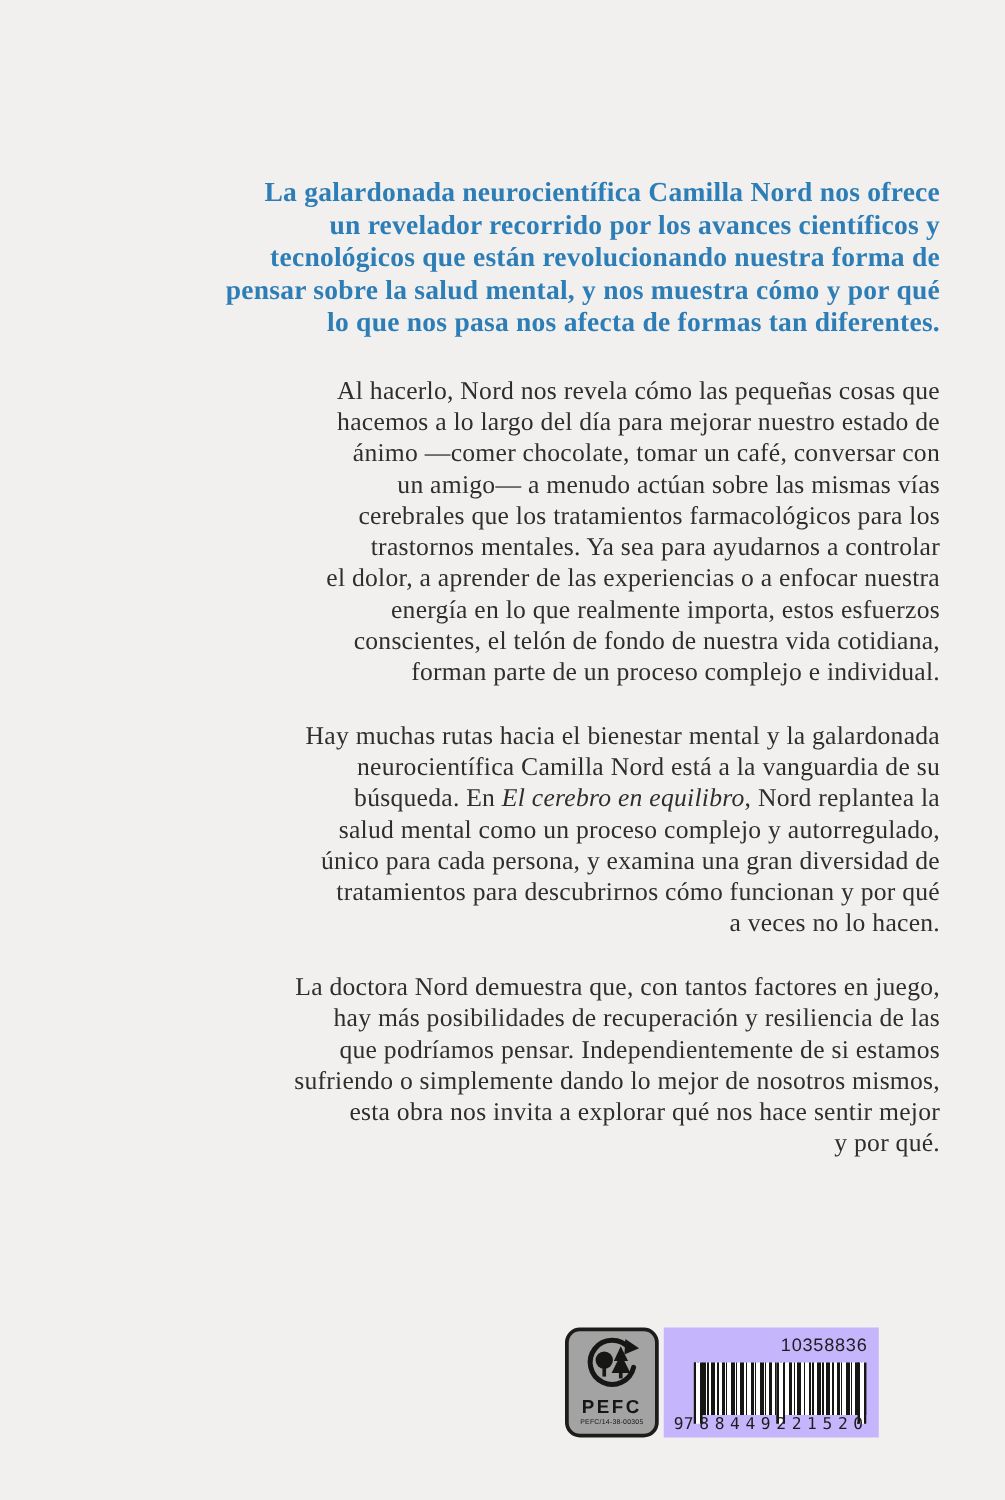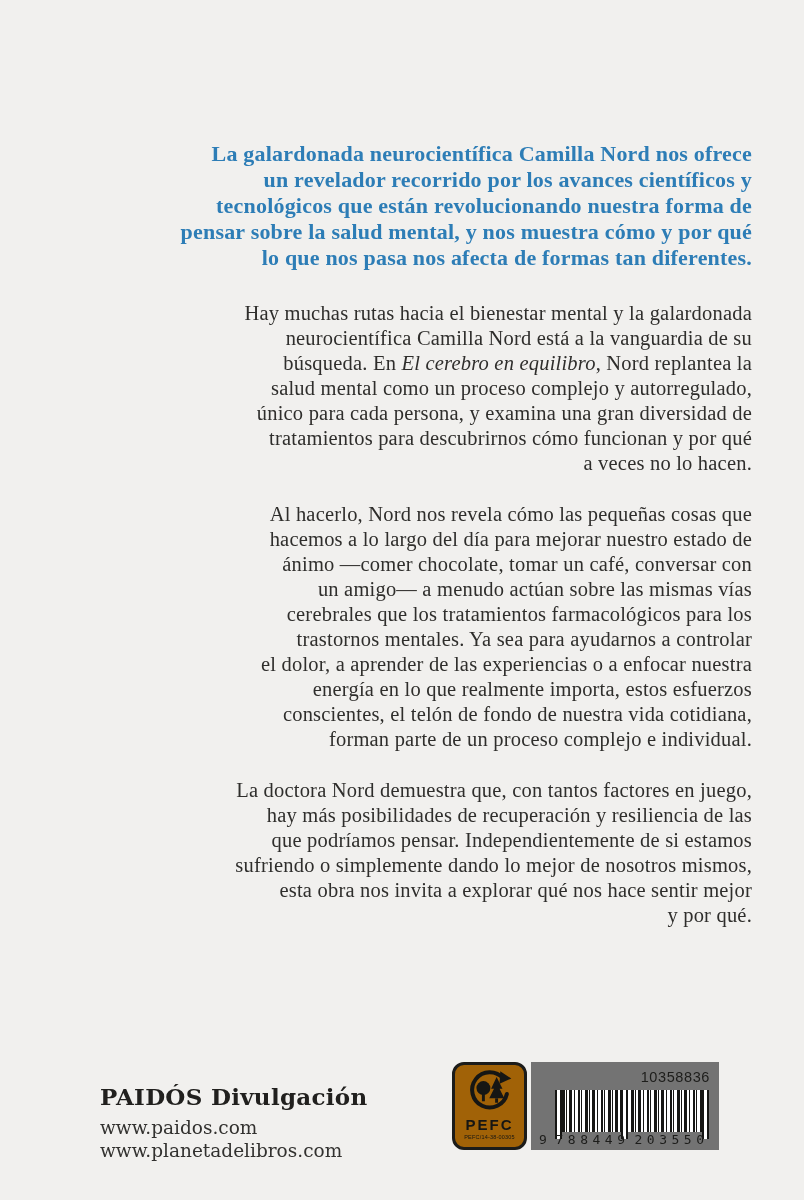--- a/index.html
+++ b/index.html
@@ -61,21 +61,21 @@
     color: #32312f;
   }
 
   
   .pefc-badge {
     position: absolute;
     left: 452px;
     top: 1062px;
     width: 75px;
     height: 88px;
-    background: #a16207;
+    background: #a3a3a3;
     border: 3px solid #1c1c1a;
     border-radius: 12px;
     text-align: center;
     padding-top: 4px;
   }
   .pefc-label {
     font-family: "Liberation Sans", sans-serif;
     font-weight: 700;
     font-size: 15px;
     letter-spacing: 2px;
@@ -88,23 +88,23 @@
     letter-spacing: 0.2px;
     color: #161614;
     margin-top: 2px;
   }
 
   
   .barcode-box {
     position: absolute;
     left: 531px;
     top: 1062px;
-    width: 188px;
+    width: 172px;
     height: 88px;
-    background: #737373;
+    background: #c4b5fd;
     padding-left: 41px;
   }
   .bc-number {
     position: absolute;
     top: 7px;
     right: 9px;
     font-family: "Liberation Sans", sans-serif;
     font-size: 14.5px;
     letter-spacing: 0.6px;
     color: #1d1d1b;
@@ -151,50 +151,45 @@
 <body>
 
 <div class="cover">
 
   <div class="text-col">
     <p class="intro">La galardonada neurocientífica Camilla Nord nos ofrece
 un revelador recorrido por los avances científicos y
 tecnológicos que están revolucionando nuestra forma de
 pensar sobre la salud mental, y nos muestra cómo y por qué
 lo que nos pasa nos afecta de formas tan diferentes.</p>
-    <p class="para"><span>Hay muchas rutas hacia el bienestar mental y la galardonada
-neurocientífica Camilla Nord está a la vanguardia de su
-búsqueda. En </span><span class="it">El cerebro en equilibro</span><span>, Nord replantea la
-salud mental como un proceso complejo y autorregulado,
-único para cada persona, y examina una gran diversidad de
-tratamientos para descubrirnos cómo funcionan y por qué
-a veces no lo hacen.</span></p>
     <p class="para">Al hacerlo, Nord nos revela cómo las pequeñas cosas que
 hacemos a lo largo del día para mejorar nuestro estado de
 ánimo —comer chocolate, tomar un café, conversar con
 un amigo— a menudo actúan sobre las mismas vías
 cerebrales que los tratamientos farmacológicos para los
 trastornos mentales. Ya sea para ayudarnos a controlar
 el dolor, a aprender de las experiencias o a enfocar nuestra
 energía en lo que realmente importa, estos esfuerzos
 conscientes, el telón de fondo de nuestra vida cotidiana,
 forman parte de un proceso complejo e individual.</p>
+    <p class="para"><span>Hay muchas rutas hacia el bienestar mental y la galardonada
+neurocientífica Camilla Nord está a la vanguardia de su
+búsqueda. En </span><span class="it">El cerebro en equilibro</span><span>, Nord replantea la
+salud mental como un proceso complejo y autorregulado,
+único para cada persona, y examina una gran diversidad de
+tratamientos para descubrirnos cómo funcionan y por qué
+a veces no lo hacen.</span></p>
     <p class="para">La doctora Nord demuestra que, con tantos factores en juego,
 hay más posibilidades de recuperación y resiliencia de las
 que podríamos pensar. Independientemente de si estamos
 sufriendo o simplemente dando lo mejor de nosotros mismos,
 esta obra nos invita a explorar qué nos hace sentir mejor
 y por qué.</p>
   </div>
 
-  <div class="imprint-block">
-    <div class="imprint">PAIDÓS Divulgación</div>
-    <div class="url">www.paidos.com</div>
-    <div class="url">www.planetadelibros.com</div>
-  </div>
 
   <div class="pefc-badge">
     <span>
       <svg width="44" height="44" viewBox="0 0 60 60" aria-hidden="true">
         <path d="M48 13 A 24 24 0 1 0 53 34" fill="none" stroke="#161614" stroke-width="5.5" stroke-linecap="round"></path>
         <polygon points="44,3 59,13 43,20" fill="#161614"></polygon>
         <circle cx="21" cy="26" r="9.5" fill="#161614"></circle>
         <rect x="19" y="33" width="4" height="11" fill="#161614"></rect>
         <path d="M39 11 L47 27 L43 27 L49.5 40 L29 40 L35.5 27 L31.5 27 Z" fill="#161614"></path>
         <rect x="37" y="40" width="4" height="6" fill="#161614"></rect>
@@ -206,17 +201,17 @@
 
   <div class="barcode-box">
     <div class="bc-number">10358836</div>
     <div class="bc-bars"></div>
     <div class="bc-guard g-left"></div>
     <div class="bc-guard g-mid"></div>
     <div class="bc-guard g-right"></div>
     <div class="bc-digits">
       <span class="d9">9</span>
         <span class="grp">788449</span>
-        <span class="grp">203550</span>
+        <span class="grp">221520</span>
     </div>
   </div>
 
 </div>
 
 </body></html>

